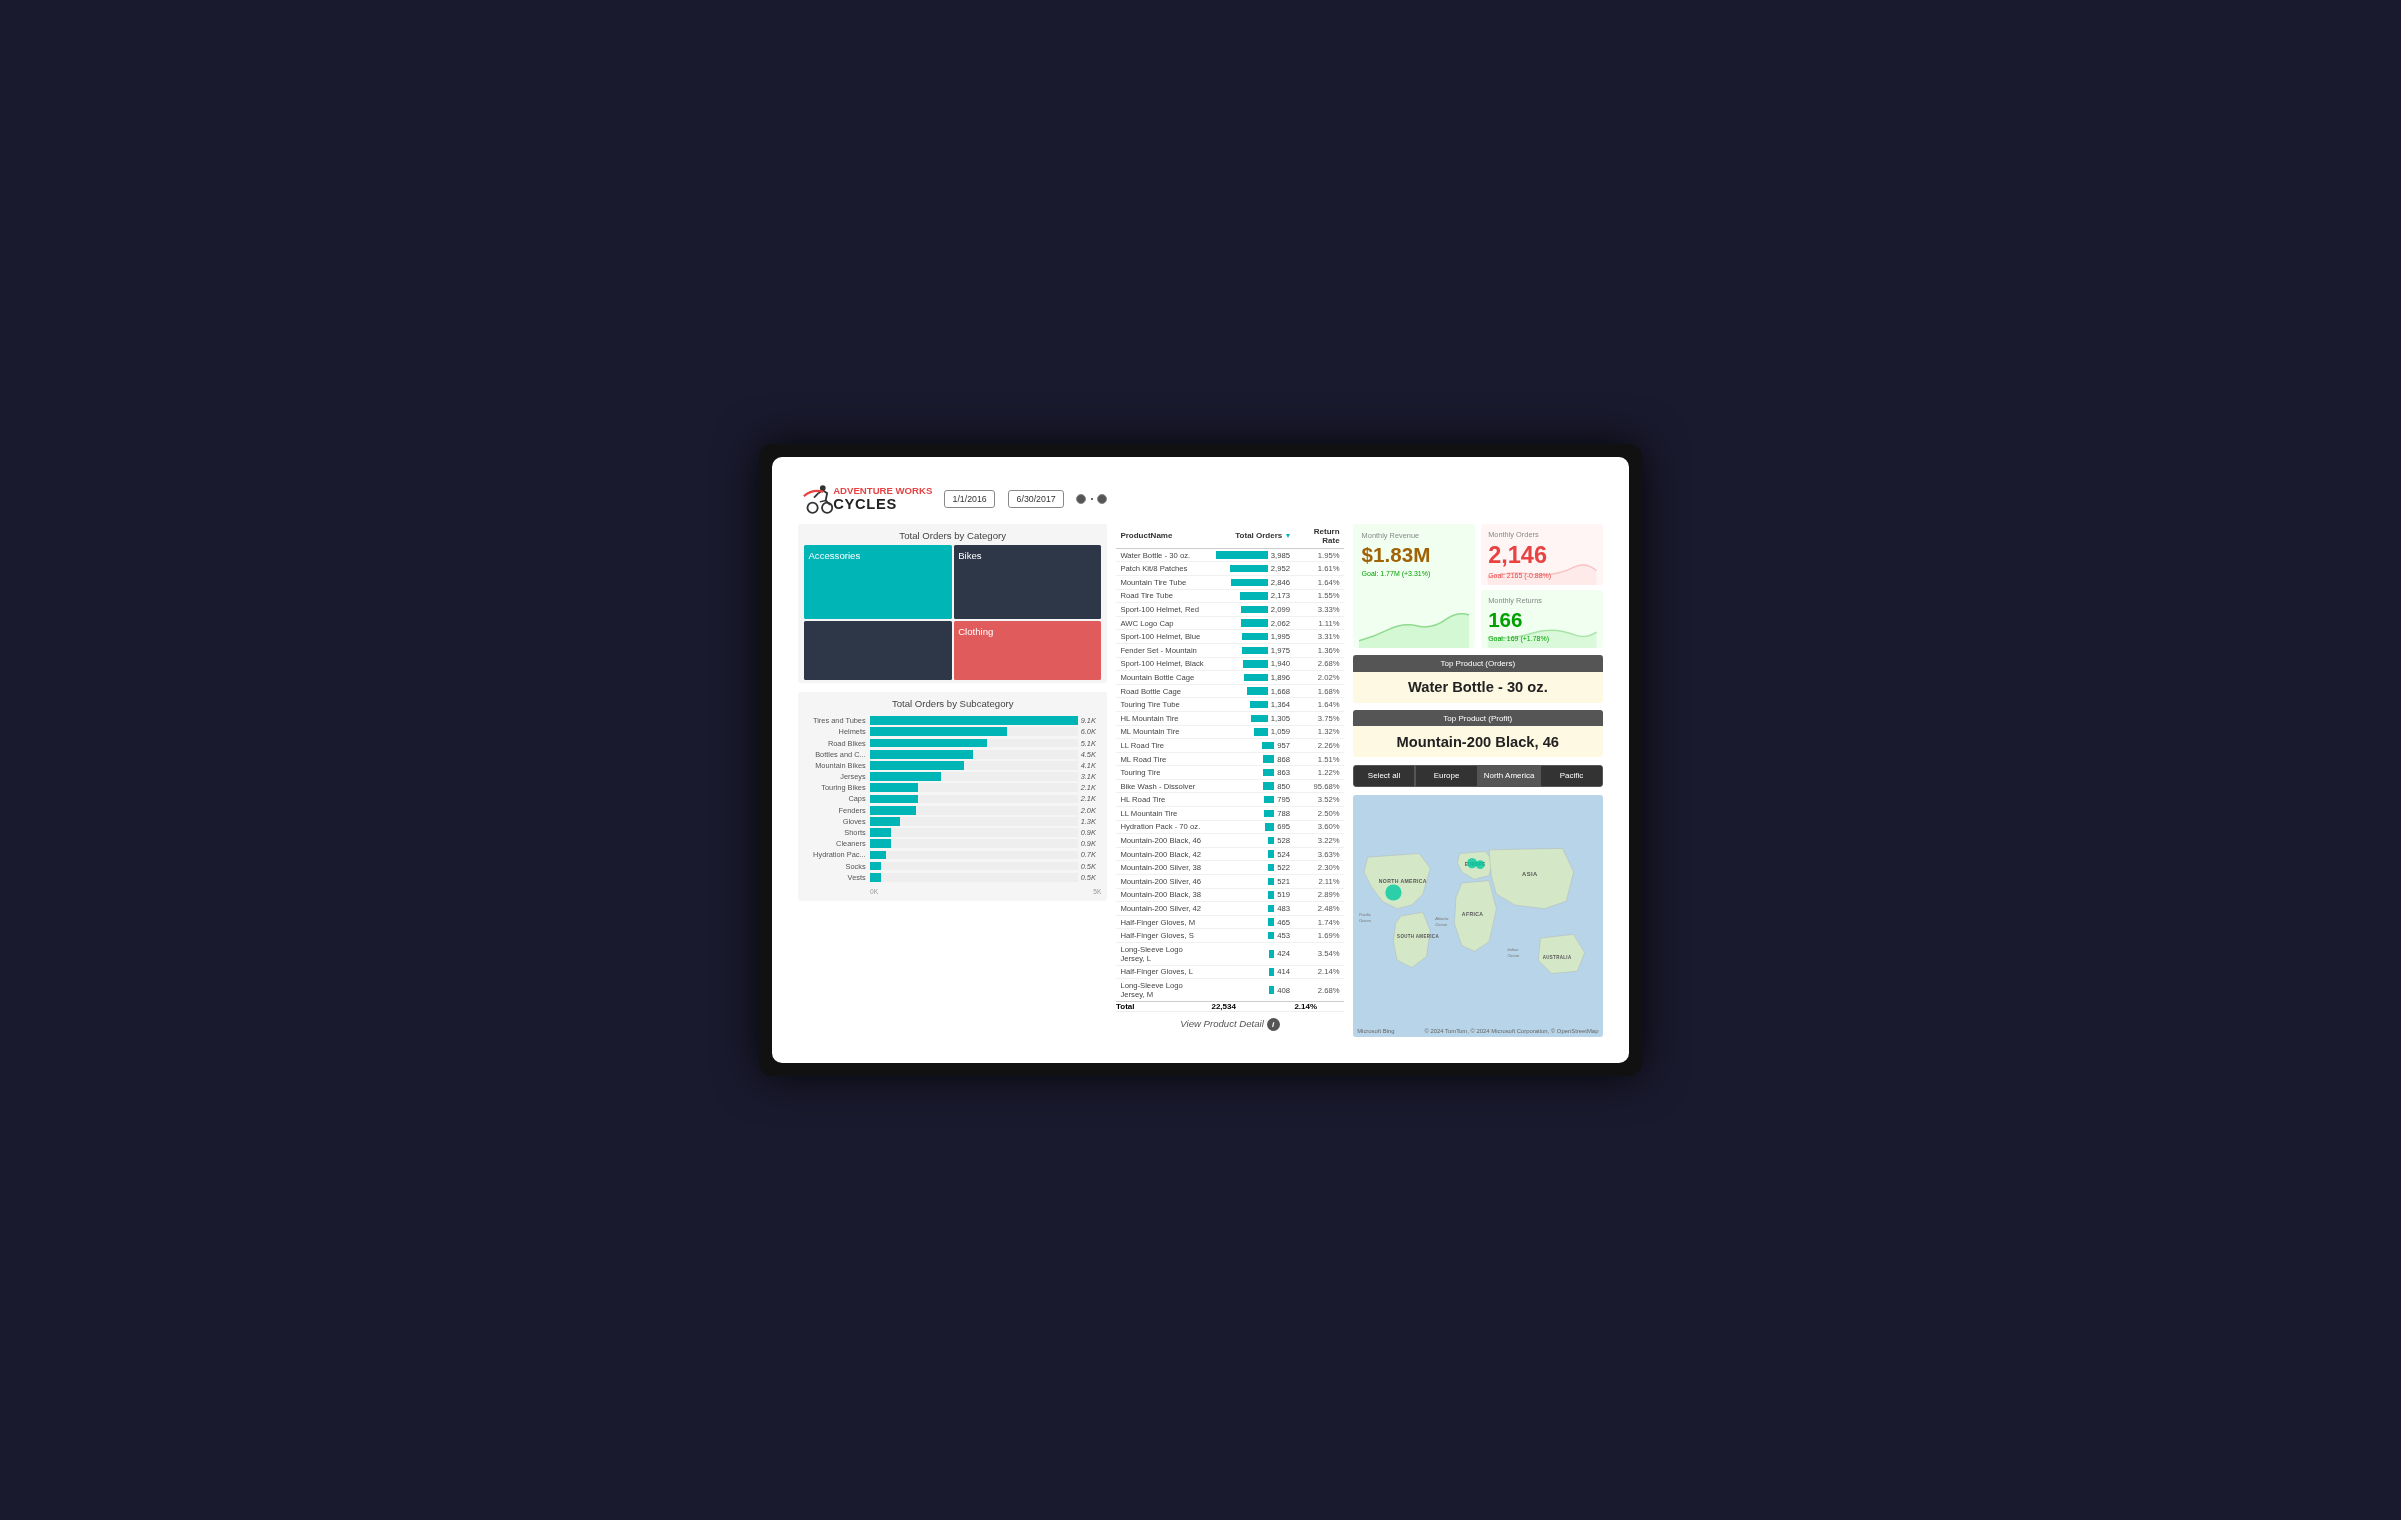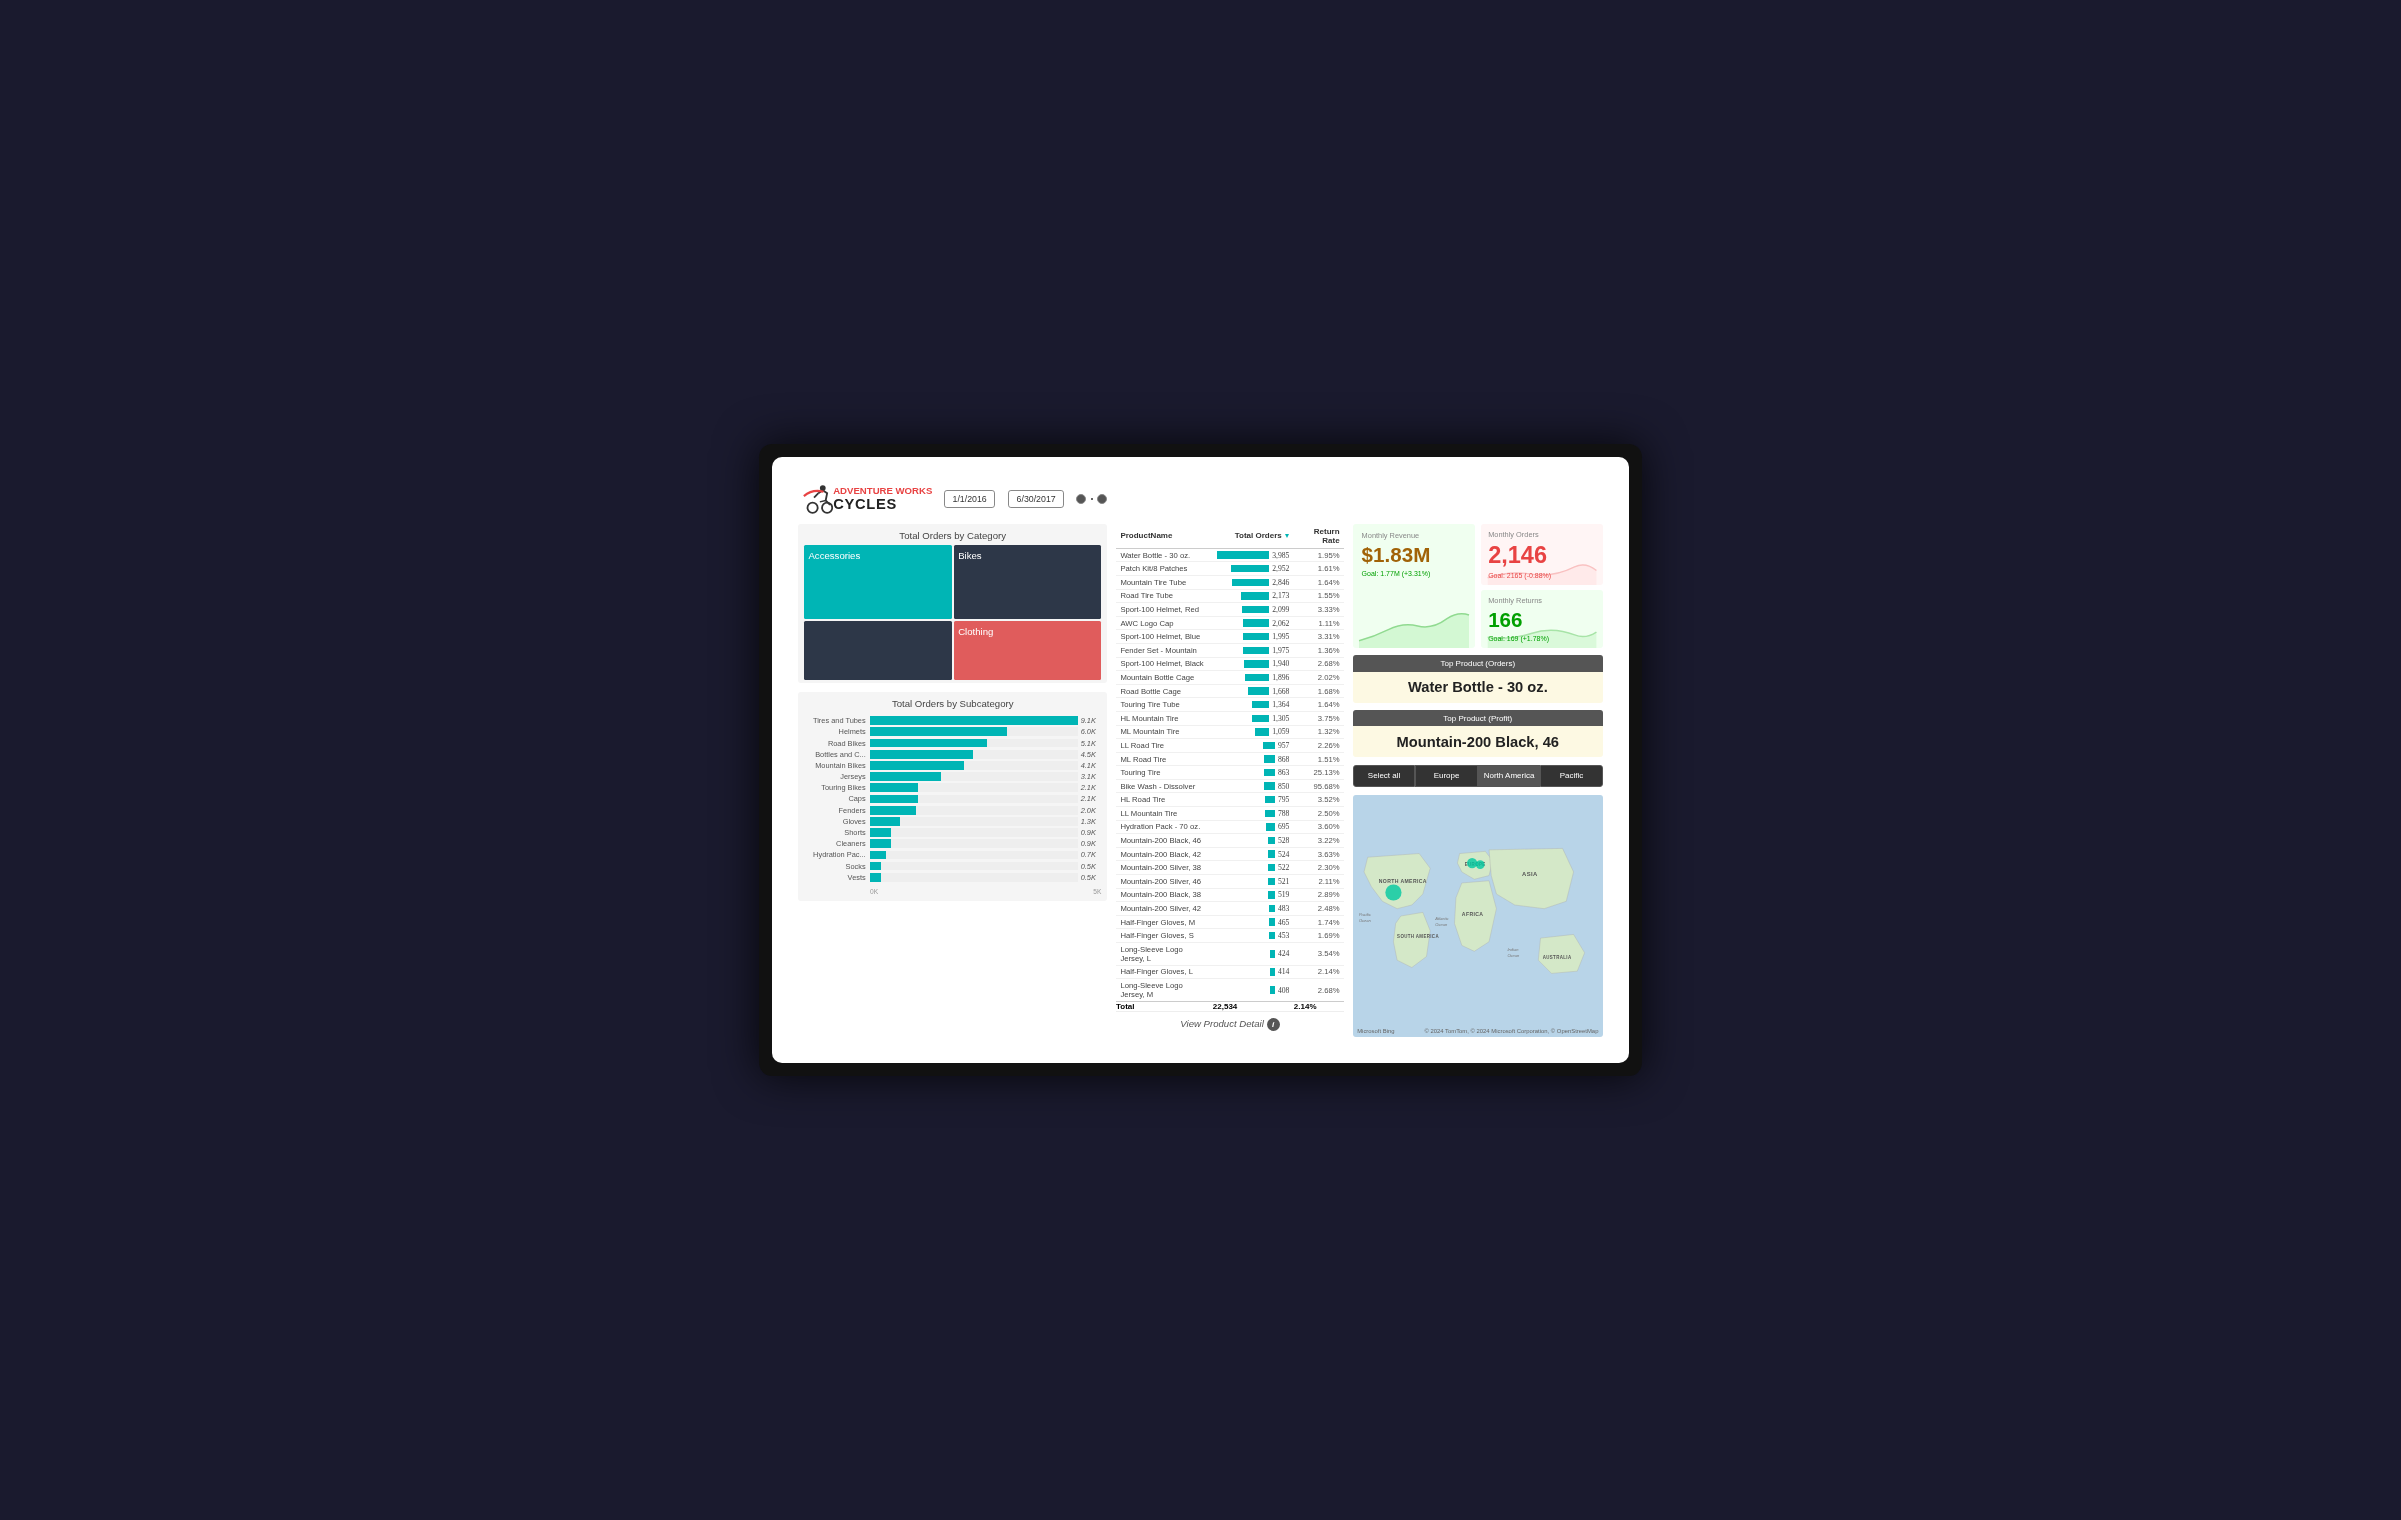--- a/index.html
+++ b/index.html
@@ -225,21 +225,20 @@
     .product-table tbody tr {
       border-bottom: 0.7px solid #f0f0f0;
     }
     .product-table tbody td {
       padding: 1.8px 4.4px;
       color: #444;
       font-size: 7.7px;
     }
     .product-table tbody td:nth-child(2) {
       text-align: right;
-      font-family: Liberation Serif, serif;
     }
     .product-table tbody td:nth-child(3) {
       text-align: right;
       color: #555;
     }
     .bar-cell {
       display: flex;
       justify-content: flex-end;
       align-items: center;
       gap: 2.9px;
@@ -769,21 +768,21 @@
     <td>1.51%</td>
   </tr>
             <tr>
     <td>Touring Tire</td>
     <td>
       <div class="bar-cell">
         <span class="inline-bar" style="width:11px"></span>
         <span>863</span>
       </div>
     </td>
-    <td>25.13%</td>
+    <td>1.22%</td>
   </tr>
             <tr>
     <td>Bike Wash - Dissolver</td>
     <td>
       <div class="bar-cell">
         <span class="inline-bar" style="width:11px"></span>
         <span>850</span>
       </div>
     </td>
     <td>95.68%</td>

